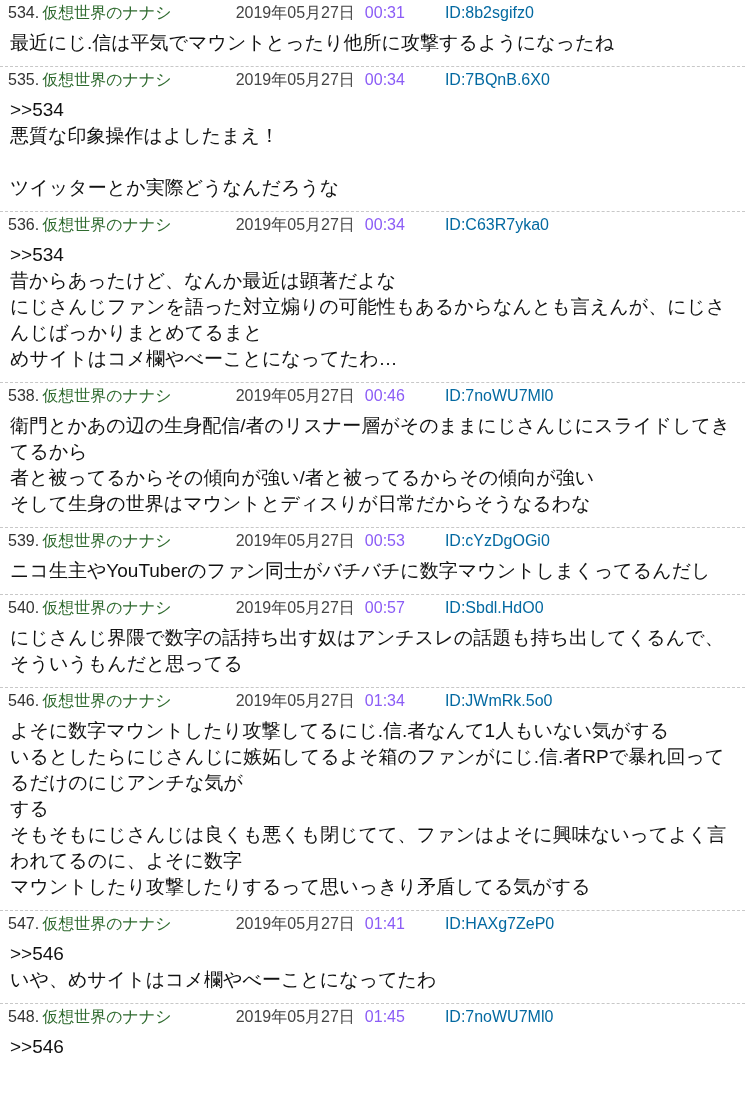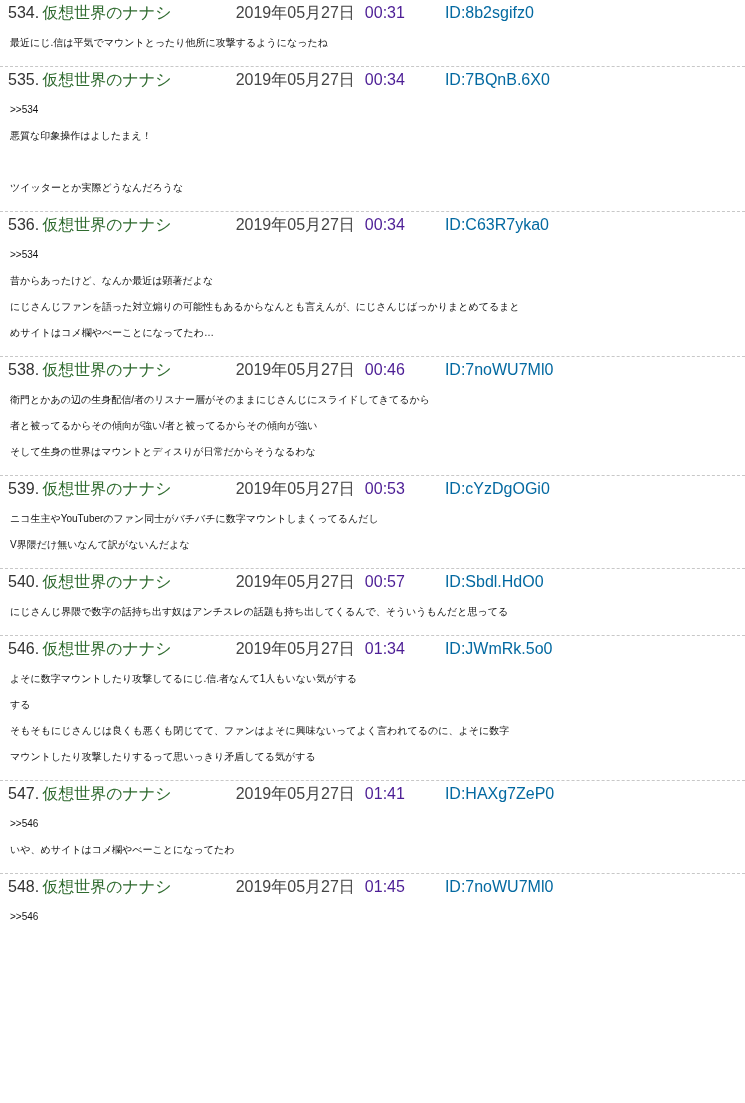--- a/index.html
+++ b/index.html
@@ -41,29 +41,29 @@
   .post-name {
     color: #2e6a2e;
     font-weight: normal;
     margin-right: 0;
   }
   .post-date {
     color: #444444;
     margin-left: 64px;
   }
   .post-time {
-    color: #4c1d95;
+    color: #8b5cf6;
     margin-left: 10px;
   }
   .post-id {
     color: #0369a1;
     margin-left: 40px;
   }
   .post-body {
-    font-size: 10px;
+    font-size: 19px;
     line-height: 26px;
     color: #111111;
     padding: 4px 8px 2px 10px;
     word-wrap: break-word;
   }
   .post-body .line {
     display: block;
     min-height: 26px;
   }
   .post-body .blank {
@@ -136,21 +136,20 @@
     <div class="post">
       <div class="post-header">
         <span class="post-num">539.</span>
         <span class="post-name">仮想世界のナナシ</span>
         <span class="post-date">2019年05月27日</span>
         <span class="post-time">00:53</span>
         <span class="post-id">ID:cYzDgOGi0</span>
       </div>
       <div class="post-body">
         <span class="line">ニコ生主やYouTuberのファン同士がバチバチに数字マウントしまくってるんだし</span>
-        <span class="line">V界隈だけ無いなんて訳がないんだよな</span>
       </div>
     </div>
     <div class="post">
       <div class="post-header">
         <span class="post-num">540.</span>
         <span class="post-name">仮想世界のナナシ</span>
         <span class="post-date">2019年05月27日</span>
         <span class="post-time">00:57</span>
         <span class="post-id">ID:Sbdl.HdO0</span>
       </div>
@@ -161,20 +160,21 @@
     <div class="post">
       <div class="post-header">
         <span class="post-num">546.</span>
         <span class="post-name">仮想世界のナナシ</span>
         <span class="post-date">2019年05月27日</span>
         <span class="post-time">01:34</span>
         <span class="post-id">ID:JWmRk.5o0</span>
       </div>
       <div class="post-body">
         <span class="line">よそに数字マウントしたり攻撃してるにじ.信.者なんて1人もいない気がする</span>
+        <span class="line">いるとしたらにじさんじに嫉妬してるよそ箱のファンがにじ.信.者RPで暴れ回ってるだけのにじアンチな気が</span>
         <span class="line">する</span>
         <span class="line">そもそもにじさんじは良くも悪くも閉じてて、ファンはよそに興味ないってよく言われてるのに、よそに数字</span>
         <span class="line">マウントしたり攻撃したりするって思いっきり矛盾してる気がする</span>
       </div>
     </div>
     <div class="post">
       <div class="post-header">
         <span class="post-num">547.</span>
         <span class="post-name">仮想世界のナナシ</span>
         <span class="post-date">2019年05月27日</span>

